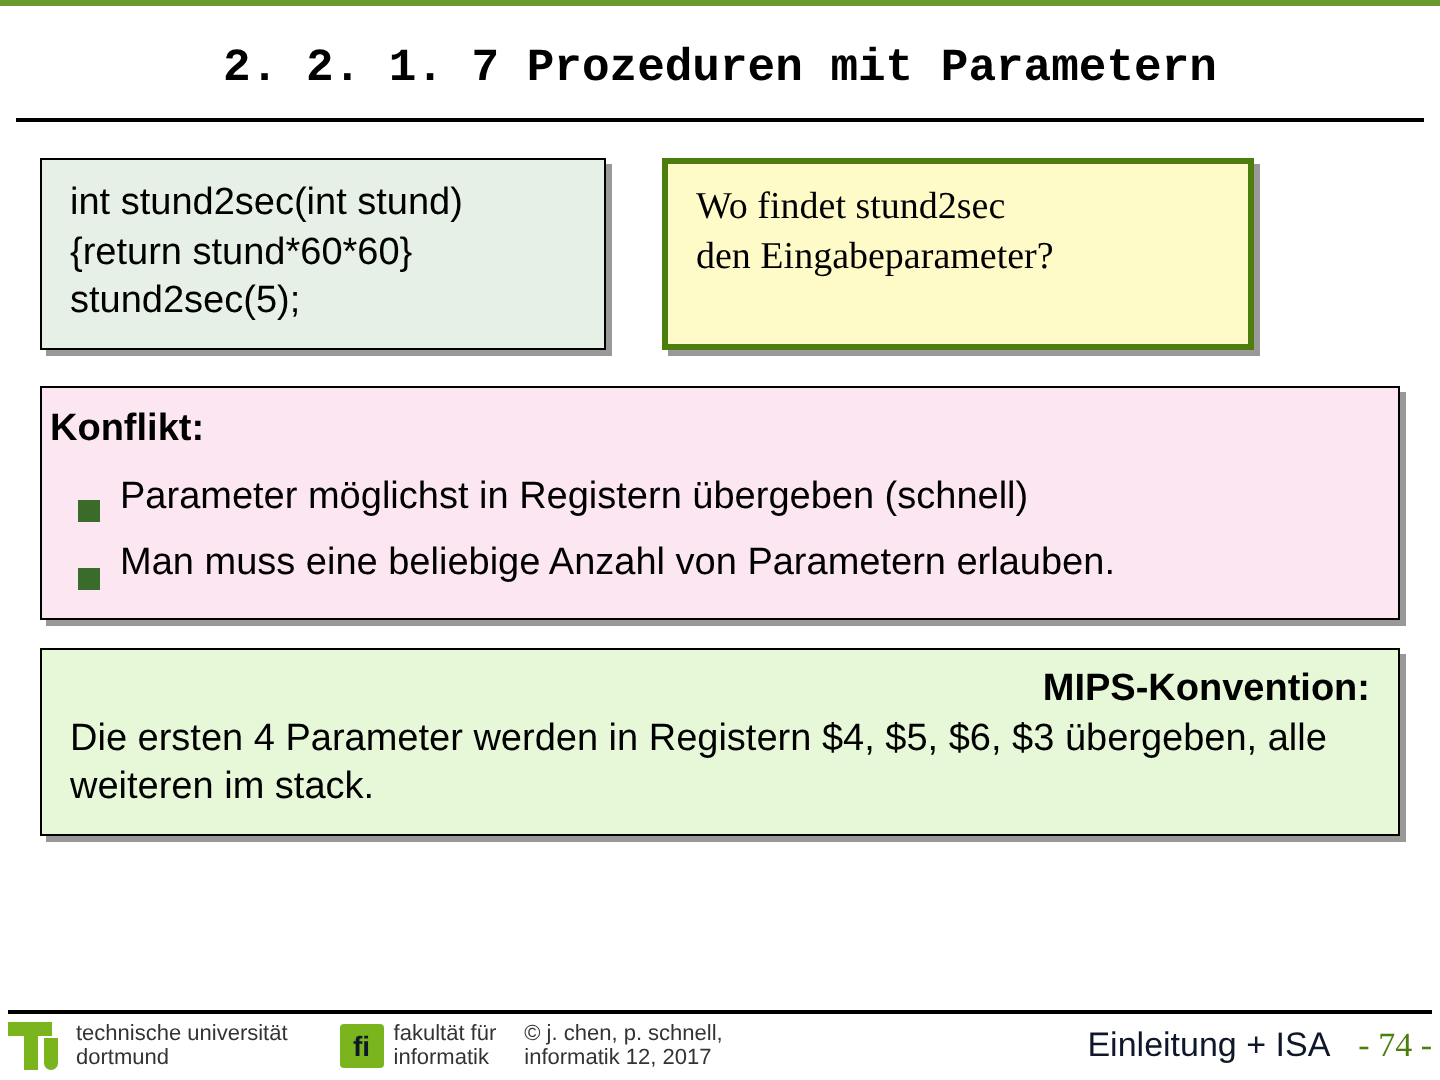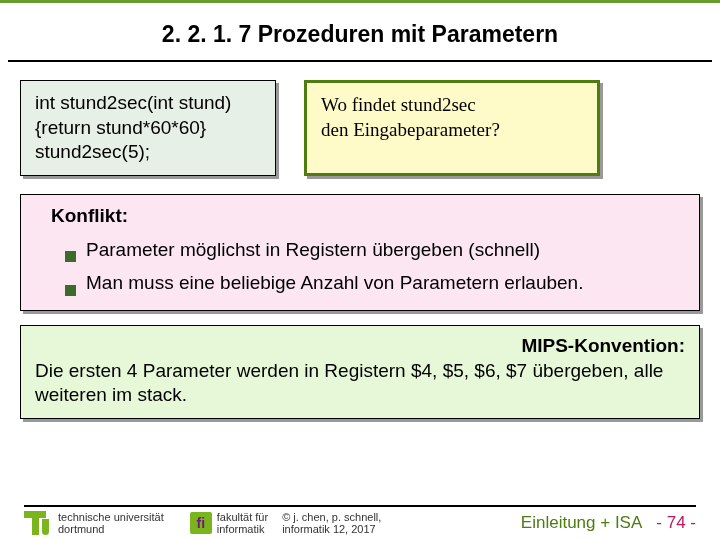--- a/index.html
+++ b/index.html
@@ -3,53 +3,53 @@
 <meta charset="utf-8">
 <style>
   * { box-sizing: border-box; margin: 0; padding: 0; }
   body {
     width: 720px; height: 540px;
     font-family: Arial, Helvetica, sans-serif;
     background: #fff;
     position: relative;
   }
   .top-rule { height: 3px; background: #6a9a2e; width: 100%; }
-  .title-wrap { text-align: center; padding: 18px 0 12px; }
+  .title-wrap { text-align: center; padding: 18px 0 12px; font-family: Liberation Mono, monospace; }
   .title { font-size: 23px; font-weight: bold; color: #000; }
   .mid-rule { height: 2px; background: #000; margin: 0 8px; }
 
   .row1 { display: flex; gap: 28px; padding: 18px 20px 10px; }
   
   .codebox {
     background: #e6f0e6;
     border: 1px solid #000;
     box-shadow: 3px 3px 0 #999;
     padding: 10px 14px;
     font-size: 19px;
     line-height: 1.3;
     color: #000;
-    width: 256px;
+    width: 283px;
   }
   .qbox {
     background: #fffbc8;
     border: 3px solid #4d7c0f;
     box-shadow: 3px 3px 0 #999;
     padding: 10px 14px;
     font-size: 19px;
     line-height: 1.3;
     width: 296px;
     font-family: Liberation Serif, serif;
   }
 
   .konfliktbox {
     margin: 8px 20px 0;
     background: #fce6f2;
     border: 1px solid #000;
     box-shadow: 3px 3px 0 #999;
-    padding: 8px 30px 14px;
+    padding: 8px 4px 14px;
     font-size: 19px;
     line-height: 1.35;
   }
   .konfliktbox .label { font-weight: bold; margin-bottom: 6px; }
   .bullet-row { display: flex; gap: 10px; margin: 8px 0 0 14px; align-items: flex-end; }
   .bullet-sq { width: 11px; height: 11px; background: #3b6b2b; margin-top: 6px; flex-shrink: 0; }
 
   .mipsbox {
     margin: 14px 20px 0;
     background: #e6f8d8;
@@ -58,43 +58,43 @@
     padding: 8px 14px 10px;
     font-size: 19px;
     line-height: 1.3;
   }
   .mipsbox .label { font-weight: bold; text-align: right; }
 
   .footer {
     position: absolute;
     bottom: 5px; left: 0; right: 0;
     border-top: 2px solid #000;
-    margin: 0 24px;
+    margin: 0 4px;
     padding-top: 4px;
     display: flex;
     align-items: center;
     font-size: 11px;
     color: #333;
   }
   .logo-tu { display: flex; align-items: flex-start; gap: 4px; margin-right: 8px; }
   .tu-mark {
     width: 30px; height: 24px; position: relative;
   }
   .tu-mark .bar1 { position: absolute; left: 0; top: 0; width: 22px; height: 7px; background: #7ab51d; }
   .tu-mark .bar2 { position: absolute; left: 8px; top: 0; width: 7px; height: 24px; background: #7ab51d; }
   .tu-mark .bar3 { position: absolute; left: 18px; top: 8px; width: 7px; height: 16px; background: #7ab51d; border-radius: 0 0 4px 4px; }
   .uni-text { line-height: 1.1; }
   
   .fi-logo { display: flex; align-items: center; gap: 5px; margin: 0 14px 0 18px; }
-  .fi-mark { width: 22px; height: 22px; background: #7ab51d; color: #701a75; font-weight: bold; font-size: 14px; display: flex; align-items: center; justify-content: center; border-radius: 2px; }
+  .fi-mark { width: 22px; height: 22px; background: #7ab51d; color: #0f172a; font-weight: bold; font-size: 14px; display: flex; align-items: center; justify-content: center; border-radius: 2px; }
   .fi-text { line-height: 1.1; }
 
   .copyright { line-height: 1.1; margin-right: 10px; }
-  .chapter { color: #4d7c0f; font-size: 17px; margin-left: auto; margin-right: 14px; }
-  .pagenum { font-size: 17px; color: #be185d; }
+  .chapter { color: #0f172a; font-size: 17px; margin-left: auto; margin-right: 14px; }
+  .pagenum { font-size: 17px; color: #4d7c0f; font-family: Liberation Serif, serif; }
 </style>
 </head>
 <body>
 
 <div class="top-rule"></div>
 
 <div class="title-wrap">
   <div class="title">2. 2. 1. 7 Prozeduren mit Parametern</div>
 </div>
 
@@ -119,21 +119,21 @@
     <div>Parameter möglichst in Registern übergeben (schnell)</div>
   </div>
   <div class="bullet-row">
     <div class="bullet-sq"></div>
     <div>Man muss eine beliebige Anzahl von Parametern erlauben.</div>
   </div>
 </div>
 
 <div class="mipsbox">
   <div class="label">MIPS-Konvention:</div>
-  <div>Die ersten 4 Parameter werden in Registern $4, $5, $6, $7 übergeben, alle weiteren im stack.</div>
+  <div>Die ersten 4 Parameter werden in Registern $4, $5, $6, $3 übergeben, alle weiteren im stack.</div>
 </div>
 
 <div class="footer">
   <div class="logo-tu">
     <div class="tu-mark">
       <div class="bar1"></div>
         <div class="bar2"></div>
         <div class="bar3"></div>
     </div>
     <div class="uni-text">

